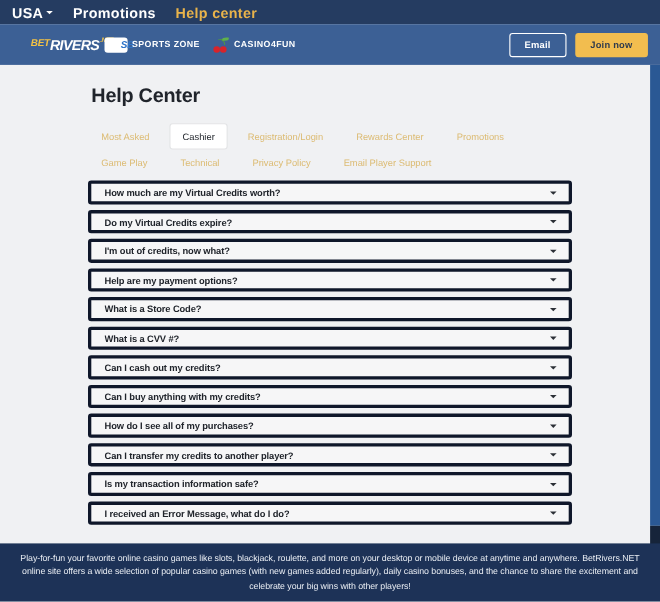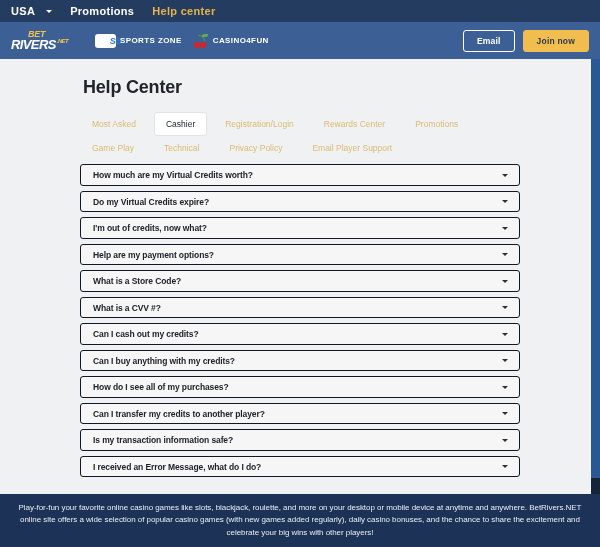--- a/index.html
+++ b/index.html
@@ -11,38 +11,38 @@
   }
   .page { position: relative; width: 600px; height: 547px; background: #f0f1f3; }
 
   
   .topbar {
     height: 22px; background: #253c61;
     display: flex; align-items: center;
     padding-left: 11px; gap: 18px;
   }
   .topbar-item {
-    font-size: 11px; font-weight: bold; color: #ffffff;
-    letter-spacing: .3px; display: flex; align-items: center; gap: 11px;
+    font-size: 13px; font-weight: bold; color: #ffffff;
+    letter-spacing: .3px; display: flex; align-items: center; gap: 3px;
     white-space: nowrap; cursor: pointer;
   }
   .topbar-item.gold { color: #e8b34b; }
   .caret-down {
     width: 0; height: 0; display: inline-block;
     border-left: 3px solid transparent; border-right: 3px solid transparent;
     border-top: 3.5px solid #ffffff; margin-top: 1px;
   }
 
   
   .header {
     height: 37px; background: #3c6095;
     display: flex; align-items: center; padding: 0 11px;
     position: relative;
   }
-  .logo { display: flex; flex-direction: column; line-height: 1; width: 72px; }
+  .logo { display: flex; line-height: 1; width: 72px; }
   .logo-bet {
     font-size: 9px; font-weight: bold; font-style: italic; color: #f3c245;
     letter-spacing: -.2px; margin-left: 17px;
   }
   .logo-rivers {
     font-size: 13px; font-weight: bold; font-style: italic; color: #ffffff;
     letter-spacing: -.6px; margin-top: -1px; display: flex; align-items: flex-start;
   }
   .logo-net { font-size: 6px; color: #f3c245; font-weight: bold; margin-left: 1px; }
 
@@ -98,21 +98,21 @@
     padding: 6px 11px; border-radius: 3px; white-space: nowrap;
     cursor: pointer; border: 1px solid transparent; line-height: 1.2;
   }
   .tab.active {
     background: #ffffff; color: #22262d; font-weight: normal;
     border: 1px solid #e3e4e6;
   }
 
   .faq-list { display: flex; flex-direction: column; gap: 5px; }
   .faq-item {
-    background: #f6f6f7; border: 1px solid #0f172a; border-radius: 3px;
+    background: #f6f6f7; border: 3px solid #0f172a; border-radius: 3px;
     height: 21.5px; display: flex; align-items: center;
     padding: 0 11px 0 12px; cursor: pointer; text-align: right;
   }
   .faq-q {
     font-size: 8.5px; font-weight: bold; color: #20242b; letter-spacing: -.1px;
     white-space: nowrap; overflow: hidden; text-overflow: ellipsis;
   }
   .faq-caret {
     margin-left: auto; width: 0; height: 0;
     border-left: 3.2px solid transparent; border-right: 3.2px solid transparent;

